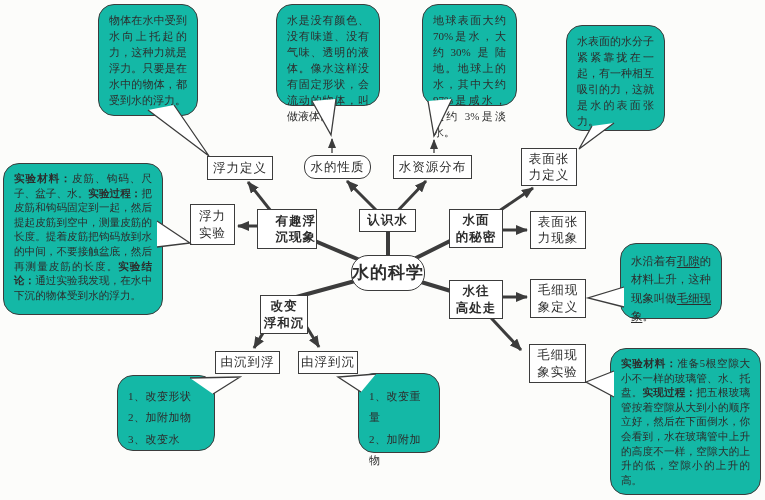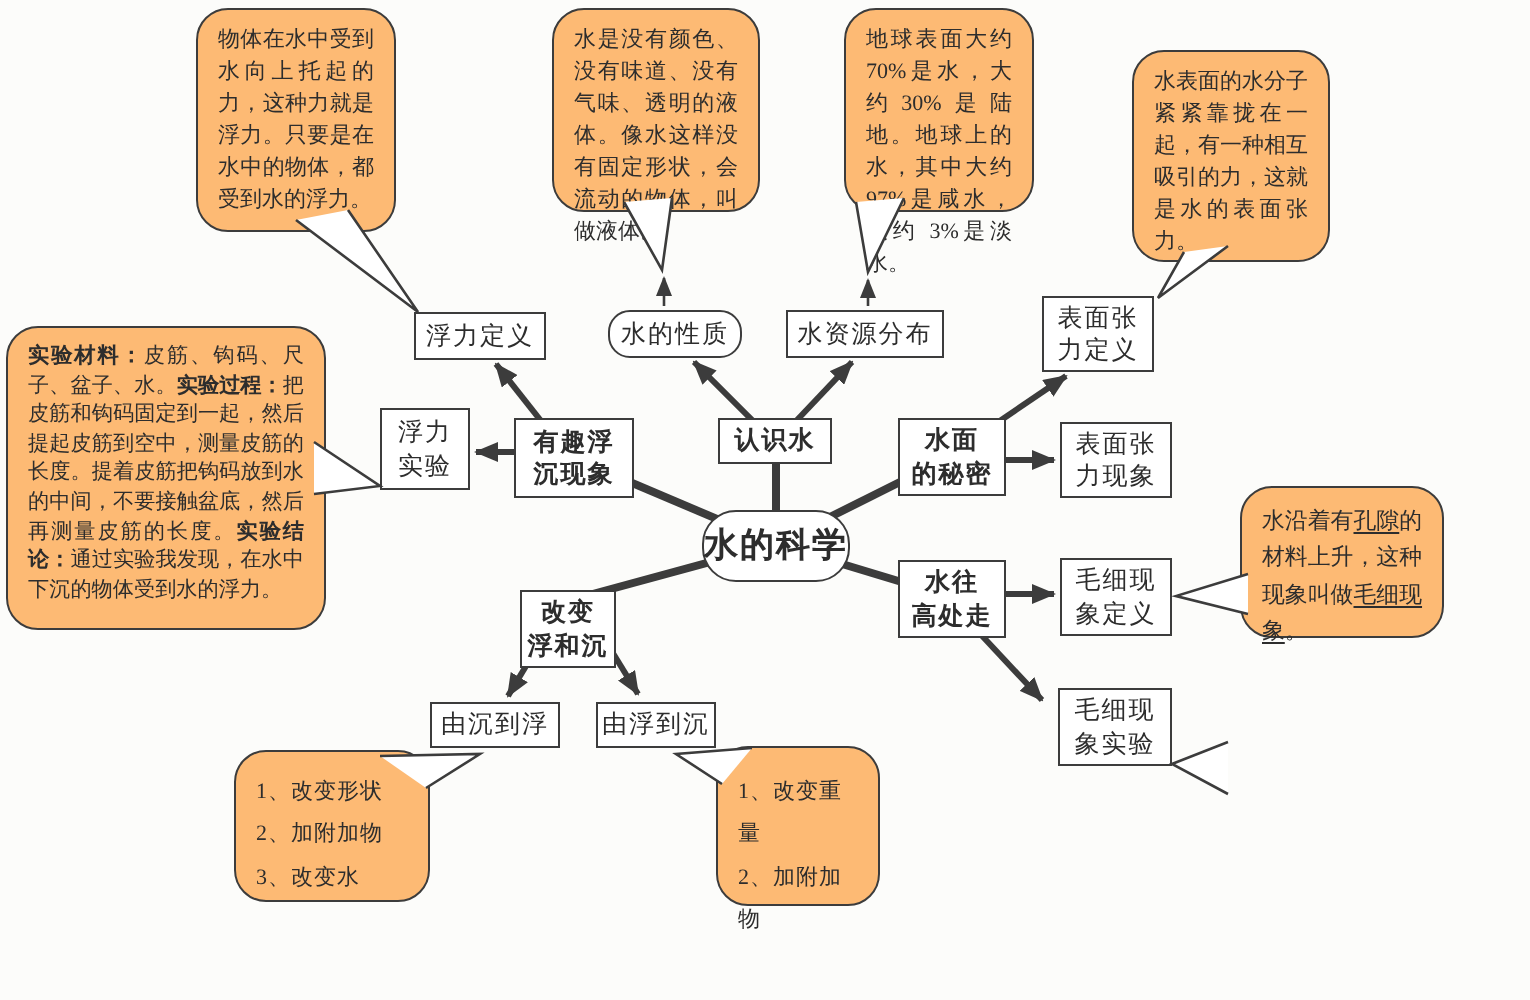--- a/index.html
+++ b/index.html
@@ -10,21 +10,21 @@
   .layer{position:absolute;left:0;top:0;width:765px;height:500px;pointer-events:none;}
   .node{
     position:absolute;background:#ffffff;border:1.4px solid #3c3c3c;
     display:flex;align-items:center;justify-content:center;text-align:center;
     font-size:12.5px;line-height:1.3;box-sizing:border-box;z-index:2;
   }
   .node .nt{white-space:pre-line;letter-spacing:1px;}
   .hub{font-weight:bold;}
   .root{font-size:17px;letter-spacing:2px;}
   .bubble{
-    position:absolute;background:#fdba74;border:1.4px solid #3c3c3c;border-radius:16px;
+    position:absolute;background:#14b8a6;border:1.4px solid #3c3c3c;border-radius:16px;
     box-sizing:border-box;padding:8px 10px;font-size:11px;line-height:1.45;
     text-align:justify;z-index:2;font-family:Liberation Serif, serif;
   }
   .bubble.small{font-size:10.6px;line-height:1.38;}
   .bubble .lbl{font-weight:bold;}
   .bubble .u{text-decoration:underline;text-underline-offset:2px;margin-top:36px;}
   .bubble .li{text-align:left;line-height:1.95;letter-spacing:0.5px;}
   .top{z-index:3;}
   .under{z-index:1;}
 </style>
@@ -69,21 +69,21 @@
       <line x1="434" y1="153" x2="434" y2="140"></line>
     </g>
   </svg>
 
   <div class="node hub root" style="left:351px;top:255px;width:74px;height:36px;border-radius:17px;">
     <span class="nt">水的科学</span>
   </div>
   <div class="node hub" style="left:359px;top:209px;width:57px;height:23px;">
     <span class="nt">认识水</span>
   </div>
-  <div class="node hub" style="left:257px;top:209px;width:60px;height:40px;">
+  <div class="node hub" style="left:257px;top:209px;width:60px;height:40px;justify-content:flex-end;">
     <span class="nt">有趣浮
 沉现象</span>
   </div>
   <div class="node hub" style="left:260px;top:295px;width:48px;height:39px;">
     <span class="nt">改变
 浮和沉</span>
   </div>
   <div class="node hub" style="left:449px;top:209px;width:54px;height:39px;">
     <span class="nt">水面
 的秘密</span>
@@ -156,20 +156,23 @@
     <div class="li">1、改变形状</div>
     <div class="li">2、加附加物</div>
     <div class="li">3、改变水</div>
   </div>
 
   <div class="bubble" style="left:358px;top:373px;width:82px;height:80px;padding-top:12px;">
     <div class="li">1、改变重量</div>
     <div class="li">2、加附加物</div>
   </div>
 
+  <div class="bubble small" style="left:610px;top:348px;width:151px;height:147px;">
+    <span class="lbl">实验材料：</span><span>准备5根空隙大小不一样的玻璃管、水、托盘。</span><span class="lbl">实现过程：</span><span>把五根玻璃管按着空隙从大到小的顺序立好，然后在下面倒水，你会看到，水在玻璃管中上升的高度不一样，空隙大的上升的低，空隙小的上升的高。</span>
+  </div>
 
   <svg class="layer top" viewBox="0 0 765 500">
     <g fill="#ffffff" stroke="#3c3c3c" stroke-width="1.3">
       <path d="M148,110 L209,156 L174,105"></path>
       <path d="M312,101 L331,135 L336,99"></path>
       <path d="M428,101 L434,136 L452,99"></path>
       <path d="M592,126 L579,149 L614,123"></path>
       <path d="M157,221 L190,243 L157,247"></path>
       <path d="M624,287 L588,298 L624,307"></path>
       <path d="M190,378 L240,377 L213,394"></path>

